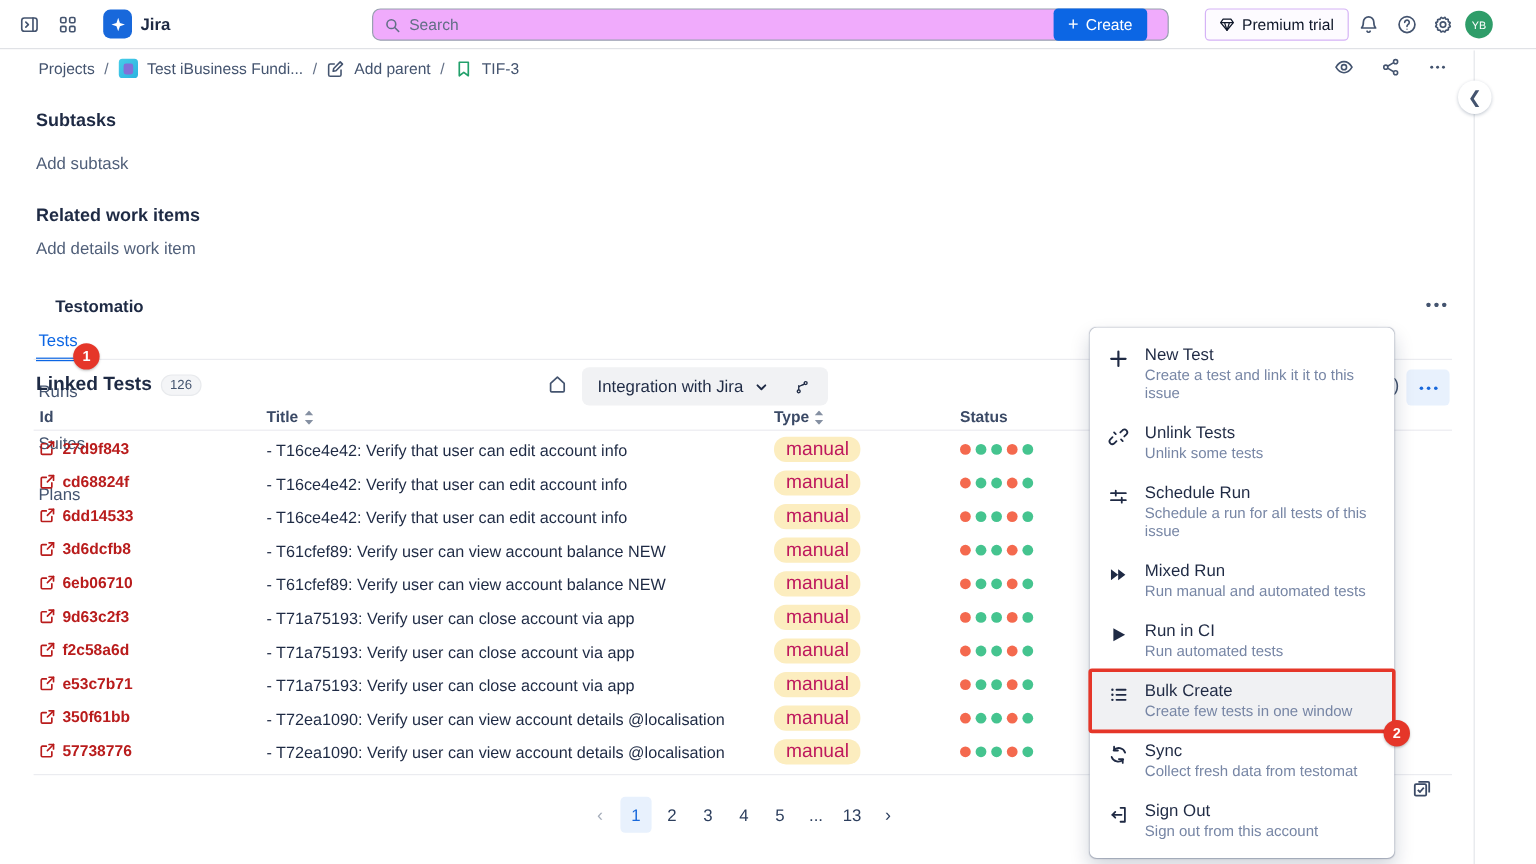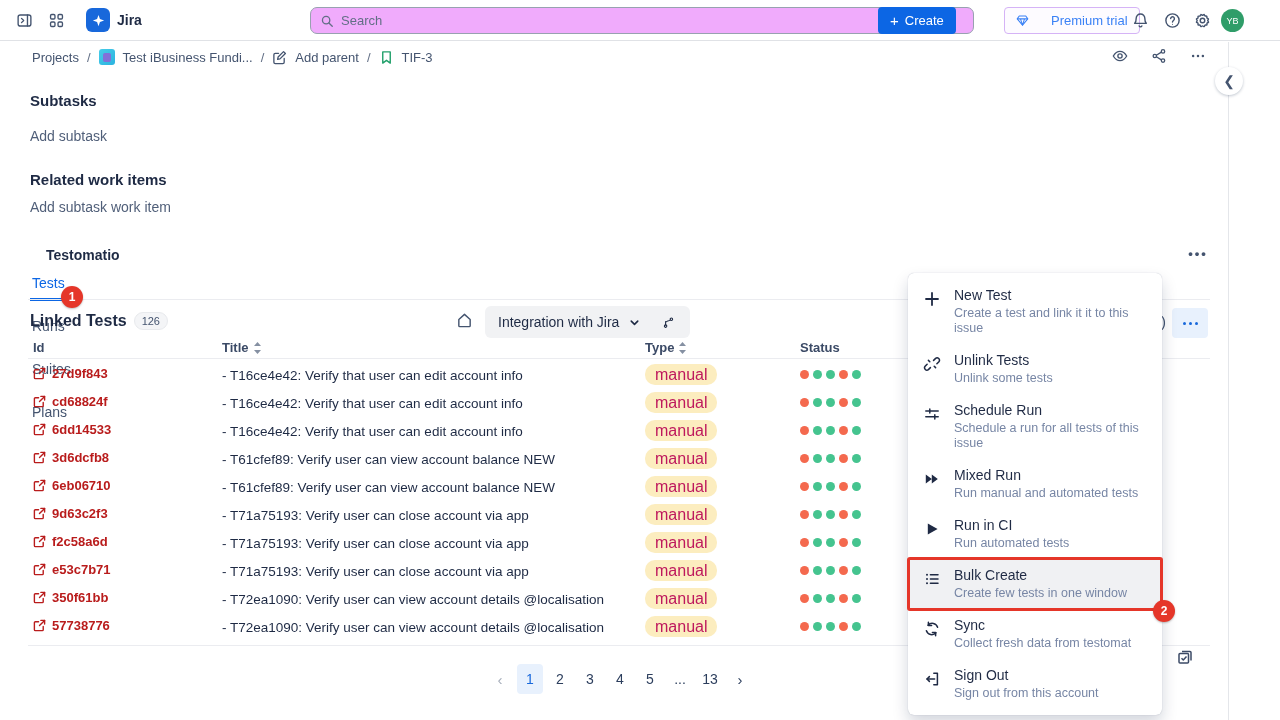--- a/index.html
+++ b/index.html
@@ -14,21 +14,21 @@
   .logo-wrap { position:absolute; left:86px; top:8px; display:flex; align-items:center; gap:7px; }
   .logo-sq { width:24px; height:24px; border-radius:6px; background:#1868db; display:flex; align-items:center; justify-content:center; }
   .logo-sq svg { width:15px; height:15px; }
   .logo-text { font-size:14px; font-weight:700; color:#1e2a44; }
   .searchbox { position:absolute; left:310px; top:7px; width:664px; height:27px; border:1px solid #98a1b0; border-radius:7px; display:flex; align-items:center; padding:0 9px; gap:7px; background:#f0abfc; }
   .searchbox svg { width:14px; height:14px; color:#626f86; flex:0 0 auto; }
   .searchbox input { border:none; outline:none; flex:1; font-size:13px; color:#1e2a44; font-family:inherit; background:transparent; }
   .searchbox input::placeholder { color:#626f86; }
   .create-btn { position:absolute; left:878px; top:7px; height:27px; padding:0 12px; background:#0c66e4; color:#fff; border:none; border-radius:4px; font-size:13px; font-weight:500; display:flex; align-items:center; gap:6px; cursor:pointer; font-family:inherit; }
   .create-btn .plus { font-size:15px; font-weight:400; margin-top:-1px; }
-  .premium-btn { position:absolute; left:1004px; top:7px; height:27px; padding:0 11px; background:#fdfbff; border:1px solid #d5b3f6; border-radius:4px; color:#3b82f6; font-size:13px; font-weight:500; display:flex; align-items:center; gap:22px; cursor:pointer; font-family:inherit; }
+  .premium-btn { position:absolute; left:1004px; top:7px; height:27px; padding:0 11px; background:#fdfbff; border:1px solid #d5b3f6; border-radius:4px; color:#0f172a; font-size:13px; font-weight:500; display:flex; align-items:center; gap:6px; cursor:pointer; font-family:inherit; }
   .premium-btn svg { width:13px; height:13px; }
   .avatar { position:absolute; left:1221px; top:9px; width:23px; height:23px; border-radius:50%; background:#2f9d69; color:#fff; font-size:9px; font-weight:400; display:flex; align-items:center; justify-content:center; cursor:pointer; }
 
   
   .crumb-row { position:absolute; left:0; top:42px; width:1228px; height:30px; background:#fff; }
   .crumbs { position:absolute; left:32px; top:7px; display:flex; align-items:center; gap:8px; font-size:13px; color:#44546f; }
   .crumbs .sep { color:#626f86; }
   .crumb-link { cursor:pointer; }
   .proj-ava { width:16px; height:16px; border-radius:3px; background:linear-gradient(135deg,#47cde8,#2bb3e0); display:flex; align-items:center; justify-content:center; }
   .proj-ava i { display:block; width:8px; height:9px; border-radius:2px; background:#8270d8; }
@@ -224,21 +224,21 @@
   </div>
 
   <div class="rail-line"></div>
   <div class="rail-btn">
       <span>❮</span>
     </div>
 
   <h2 class="sec-h" style="top:92px;">Subtasks</h2>
   <span class="sec-action" style="top:128px;">Add subtask</span>
   <h2 class="sec-h" style="top:171px;">Related work items</h2>
-  <span class="sec-action" style="top:199px;">Add subtask work item</span>
+  <span class="sec-action" style="top:199px;">Add details work item</span>
   <h2 class="testomatio-h">Testomatio</h2>
   <span class="testo-more">•••</span>
 
   <div class="tabs">
       <span class="tab active"><span>Tests</span></span>
       <span class="tab"><span>Runs</span></span>
       <span class="tab"><span>Suites</span></span>
       <span class="tab"><span>Plans</span></span>
     </div>
   <div class="tabs-line"></div>

